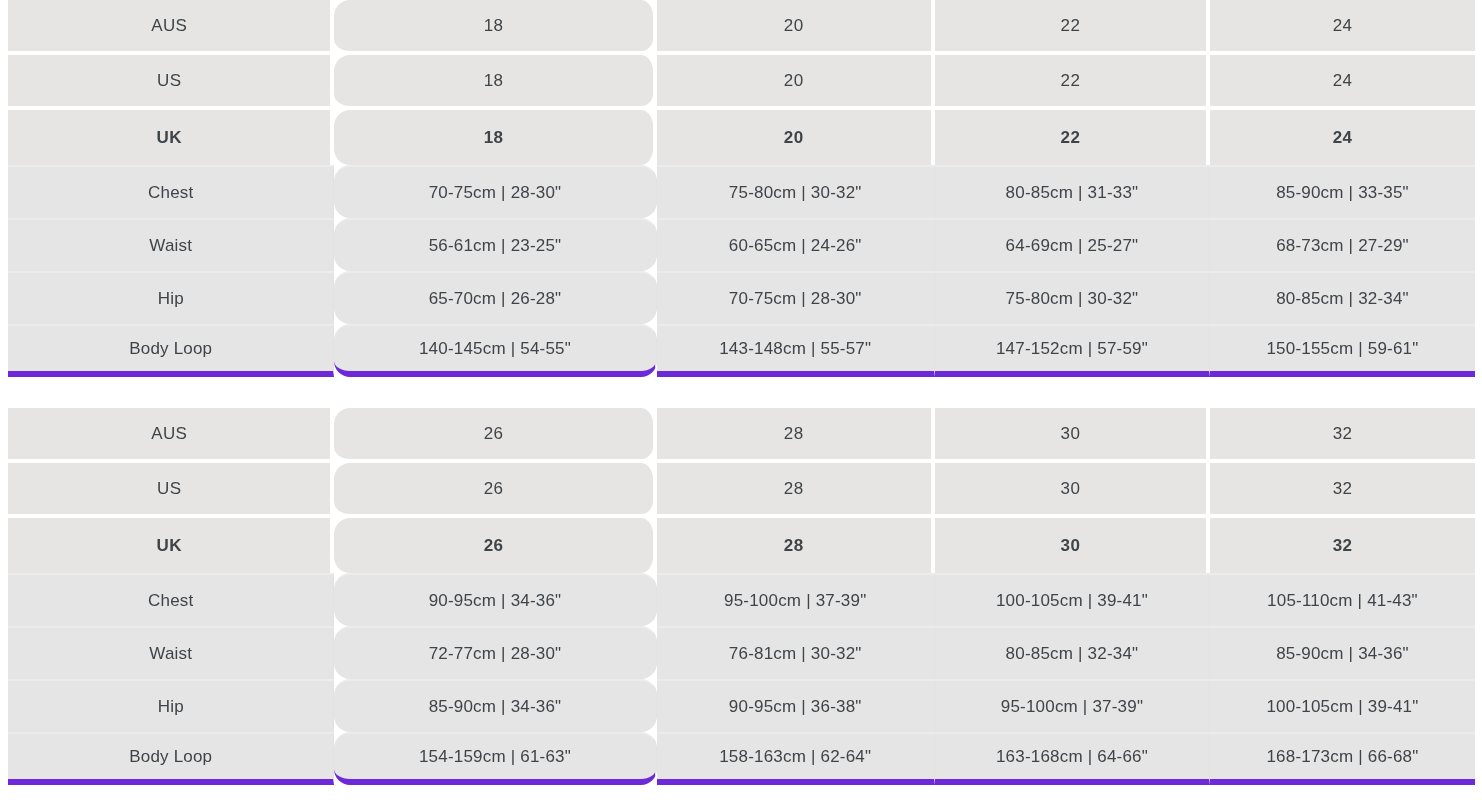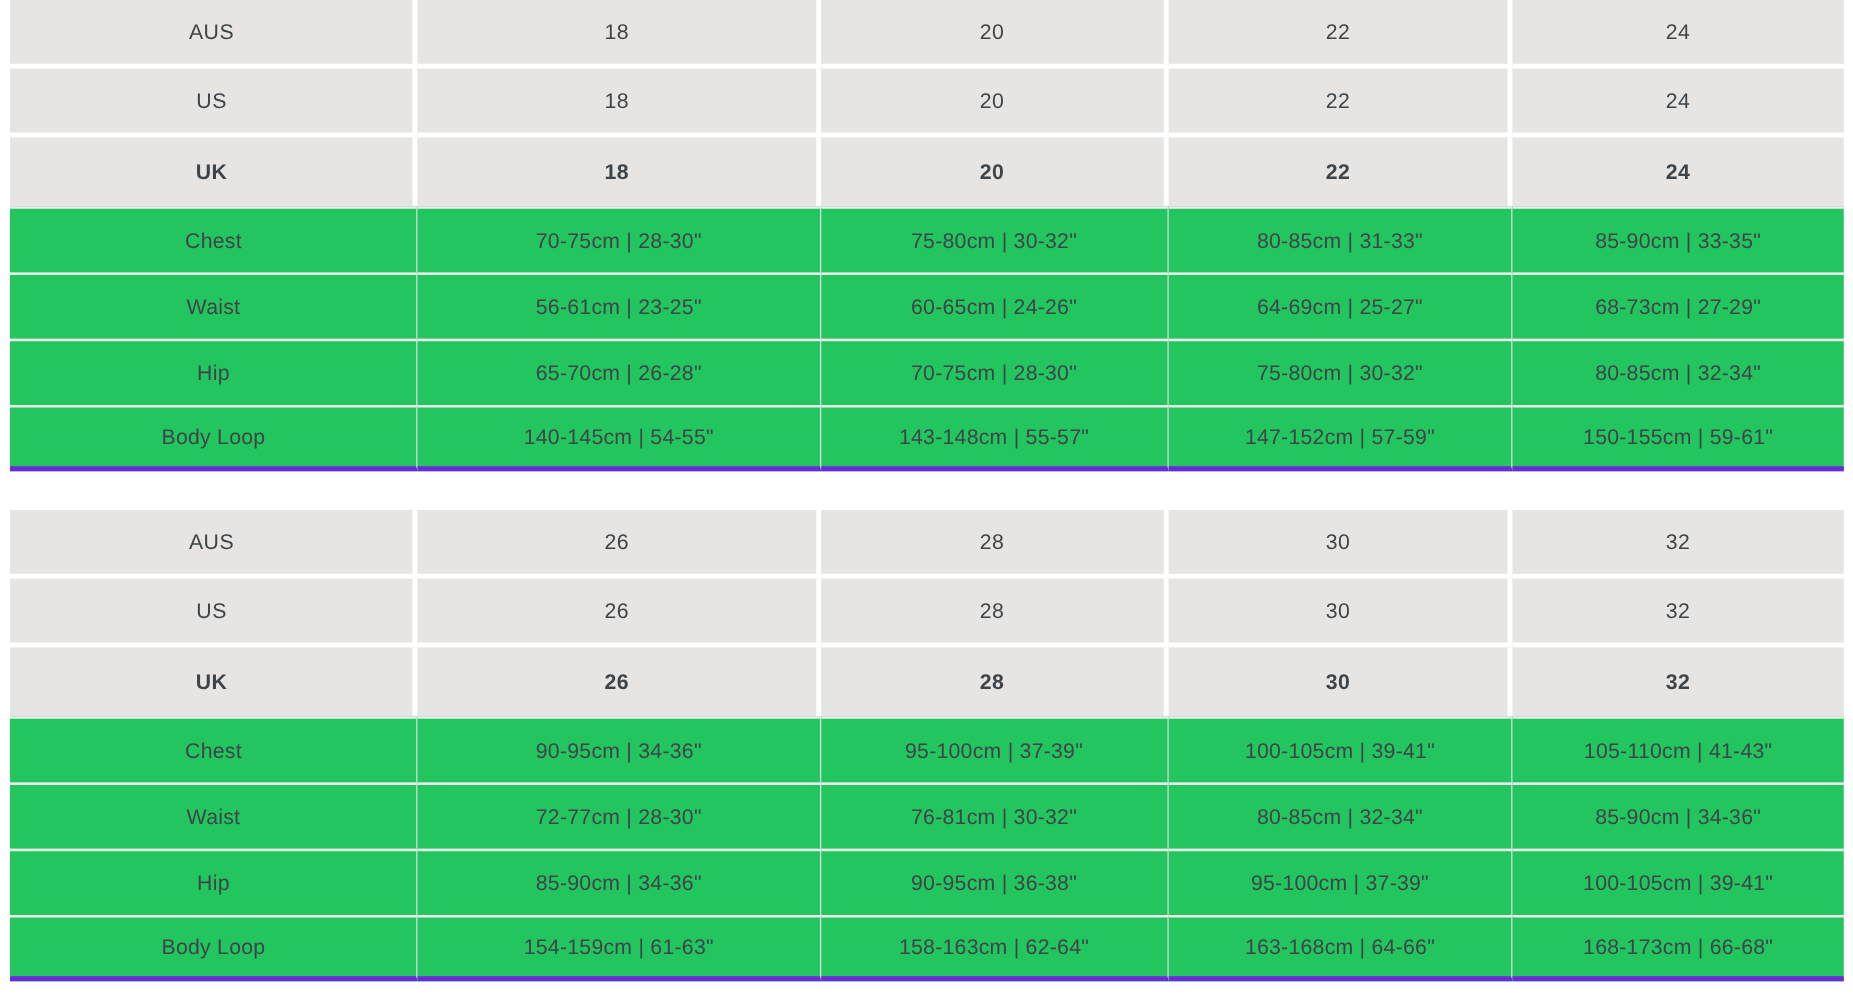--- a/index.html
+++ b/index.html
@@ -45,44 +45,44 @@
   .size-table tr.hdr-row td:last-child {
     border-right: none;
   }
   .size-table tr.hdr-row.hdr-last td {
     border-bottom: none;
     font-weight: bold;
   }
 
   
   .size-table tr.data-row td {
-    background: #22c55e;
+    background: #e5e5e5;
     height: 53px;
     text-align: center;
     vertical-align: middle;
     color: #3f4449;
     font-size: 17px;
     font-weight: 400;
     letter-spacing: 0.2px;
     padding: 0 6px;
     border-top: 2px solid #ececec;
     border-right: 1px solid #e2e2e2;
     border-bottom: none;
     border-left: none;
   }
   .size-table tr.data-row td:last-child {
     border-right: none;
   }
   .size-table tr.data-row.data-last td {
-    border-bottom: 4px solid #6d28d9;
+    border-bottom: 6px solid #6d28d9;
   }
 
   
   .c0 { width: 292px; }
-  .c1 { width: 288px; }
+  .c1 { width: 288px; border-radius: 16px; }
   .c2 { width: 249px; }
   .c3 { width: 246px; }
   .c4 { width: 237px; }
 
   .table-gap { height: 31px; }
 </style>
 </head>
 <body>
 
 <div class="page">

